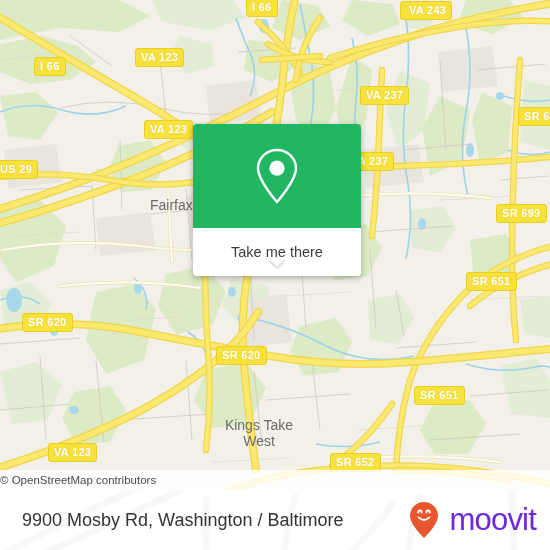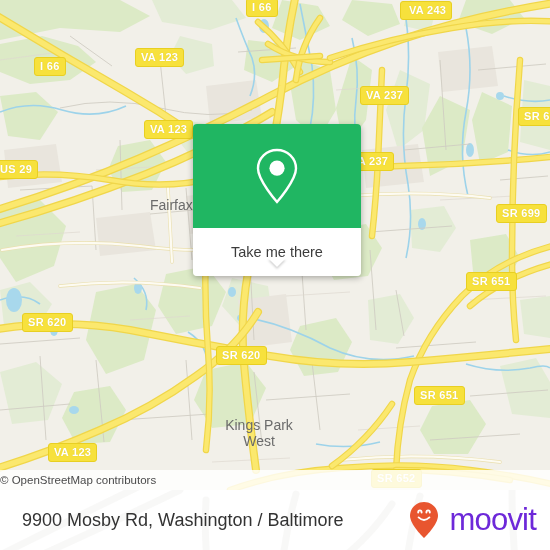--- a/index.html
+++ b/index.html
@@ -372,25 +372,25 @@
       <div class="shield" style="left:144px;top:120px;">VA 123</div>
       <div class="shield" style="left:518px;top:107px;">SR 699</div>
       <div class="shield" style="left:345px;top:152px;">VA 237</div>
       <div class="shield" style="left:496px;top:204px;">SR 699</div>
       <div class="shield" style="left:-6px;top:160px;">US 29</div>
       <div class="shield" style="left:466px;top:272px;">SR 651</div>
       <div class="shield" style="left:22px;top:313px;">SR 620</div>
       <div class="shield" style="left:216px;top:346px;">SR 620</div>
       <div class="shield" style="left:414px;top:386px;">SR 651</div>
       <div class="shield" style="left:48px;top:443px;">VA 123</div>
-      <div class="shield" style="left:330px;top:469px;margin-left:41px;">SR 652</div>
+      <div class="shield" style="left:330px;top:453px;">SR 652</div>
     </div>
 
     <div class="place-label" style="left:150px;top:198px;">Fairfax</div>
-    <div class="place-label multiline" style="left:224px;top:417px;">Kings Park West</div>
+    <div class="place-label multiline" style="left:224px;top:417px;">Kings Take West</div>
 
     <div class="popup">
       <div class="popup-head">
         <svg width="46" height="60" viewBox="0 0 46 60">
           <path d="M23 4 C12.5 4 4 12.3 4 22.6 C4 34.5 23 56 23 56 C23 56 42 34.5 42 22.6 C42 12.3 33.5 4 23 4 Z" fill="none" stroke="#ffffff" stroke-width="2.4"></path>
           <circle cx="23" cy="22.2" r="7.6" fill="#ffffff"></circle>
         </svg>
       </div>
       <div class="popup-foot">
         <span>Take me there</span>

